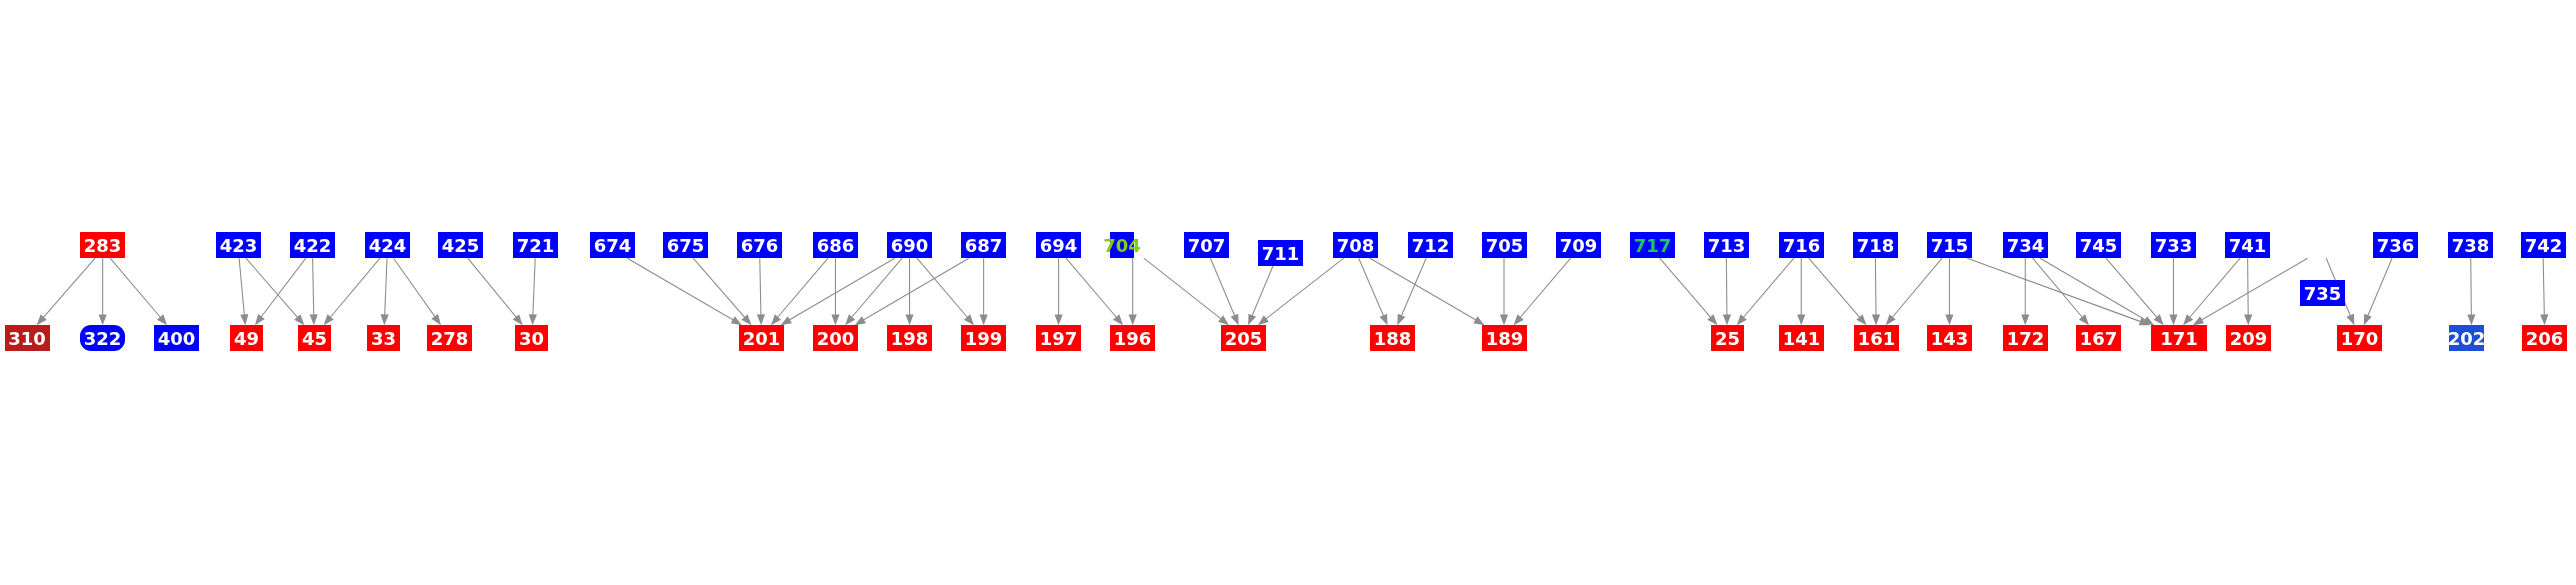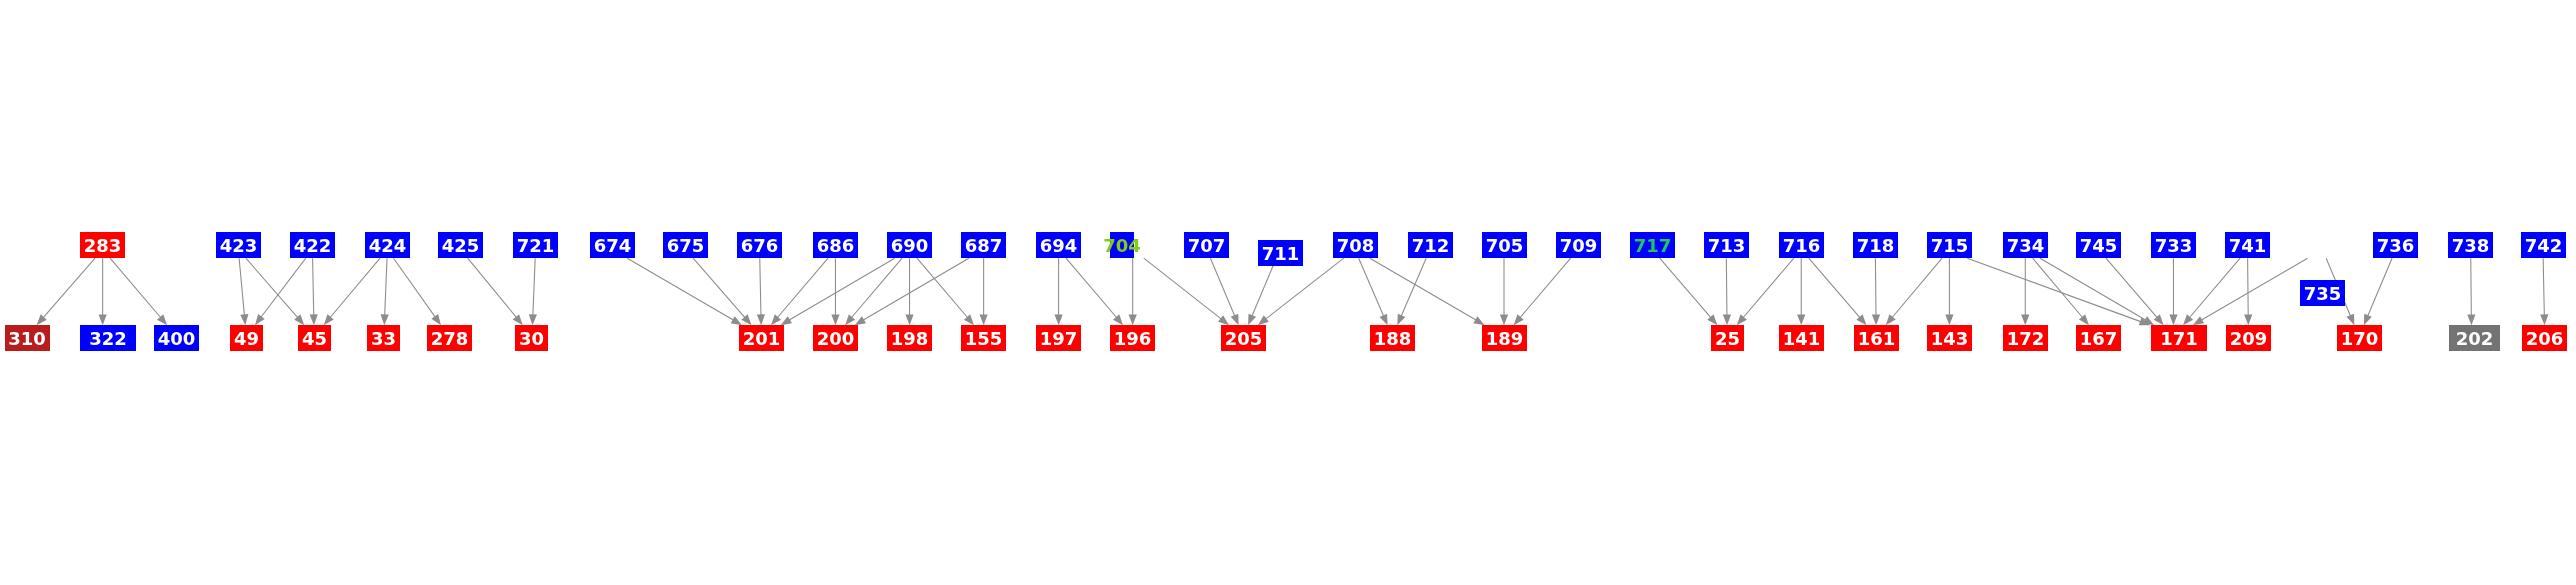--- a/index.html
+++ b/index.html
@@ -290,41 +290,41 @@
     <div class="node" style="left: 1927px; top: 232px; width: 45px; background: rgb(0, 0, 255); color: rgb(255, 255, 255);">715</div>
     <div class="node" style="left: 2003px; top: 232px; width: 45px; background: rgb(0, 0, 255); color: rgb(255, 255, 255);">734</div>
     <div class="node" style="left: 2076px; top: 232px; width: 45px; background: rgb(0, 0, 255); color: rgb(255, 255, 255);">745</div>
     <div class="node" style="left: 2151px; top: 232px; width: 45px; background: rgb(0, 0, 255); color: rgb(255, 255, 255);">733</div>
     <div class="node" style="left: 2225px; top: 232px; width: 45px; background: rgb(0, 0, 255); color: rgb(255, 255, 255);">741</div>
     <div class="node" style="left: 2300px; top: 232px; width: 45px; background: rgb(0, 0, 255); color: rgb(255, 255, 255); margin-top: 48px;">735</div>
     <div class="node" style="left: 2373px; top: 232px; width: 45px; background: rgb(0, 0, 255); color: rgb(255, 255, 255);">736</div>
     <div class="node" style="left: 2448px; top: 232px; width: 45px; background: rgb(0, 0, 255); color: rgb(255, 255, 255);">738</div>
     <div class="node" style="left: 2521px; top: 232px; width: 45px; background: rgb(0, 0, 255); color: rgb(255, 255, 255);">742</div>
     <div class="node" style="left: 4.5px; top: 325px; width: 45px; background: #b91c1c; color: rgb(255, 255, 255);">310</div>
-    <div class="node" style="left: 80px; top: 325px; width: 56px; background: rgb(0, 0, 255); color: rgb(255, 255, 255);">322</div>
+    <div class="node" style="left: 80px; top: 325px; width: 45px; background: rgb(0, 0, 255); color: rgb(255, 255, 255); border-radius: 11px;">322</div>
     <div class="node" style="left: 154px; top: 325px; width: 45px; background: rgb(0, 0, 255); color: rgb(255, 255, 255);">400</div>
     <div class="node" style="left: 230px; top: 325px; width: 33px; background: rgb(255, 0, 0); color: rgb(255, 255, 255);">49</div>
     <div class="node" style="left: 298px; top: 325px; width: 33px; background: rgb(255, 0, 0); color: rgb(255, 255, 255);">45</div>
     <div class="node" style="left: 367px; top: 325px; width: 33px; background: rgb(255, 0, 0); color: rgb(255, 255, 255);">33</div>
     <div class="node" style="left: 427px; top: 325px; width: 45px; background: rgb(255, 0, 0); color: rgb(255, 255, 255);">278</div>
     <div class="node" style="left: 515px; top: 325px; width: 33px; background: rgb(255, 0, 0); color: rgb(255, 255, 255);">30</div>
     <div class="node" style="left: 739px; top: 325px; width: 45px; background: rgb(255, 0, 0); color: rgb(255, 255, 255);">201</div>
     <div class="node" style="left: 813px; top: 325px; width: 45px; background: rgb(255, 0, 0); color: rgb(255, 255, 255);">200</div>
     <div class="node" style="left: 887px; top: 325px; width: 45px; background: rgb(255, 0, 0); color: rgb(255, 255, 255);">198</div>
-    <div class="node" style="left: 961px; top: 325px; width: 45px; background: rgb(255, 0, 0); color: rgb(255, 255, 255);">155</div>
+    <div class="node" style="left: 961px; top: 325px; width: 45px; background: rgb(255, 0, 0); color: rgb(255, 255, 255);">199</div>
     <div class="node" style="left: 1036px; top: 325px; width: 45px; background: rgb(255, 0, 0); color: rgb(255, 255, 255);">197</div>
     <div class="node" style="left: 1110px; top: 325px; width: 45px; background: rgb(255, 0, 0); color: rgb(255, 255, 255);">196</div>
     <div class="node" style="left: 1221px; top: 325px; width: 45px; background: rgb(255, 0, 0); color: rgb(255, 255, 255);">205</div>
     <div class="node" style="left: 1370px; top: 325px; width: 45px; background: rgb(255, 0, 0); color: rgb(255, 255, 255);">188</div>
     <div class="node" style="left: 1482px; top: 325px; width: 45px; background: rgb(255, 0, 0); color: rgb(255, 255, 255);">189</div>
     <div class="node" style="left: 1711px; top: 325px; width: 33px; background: rgb(255, 0, 0); color: rgb(255, 255, 255);">25</div>
     <div class="node" style="left: 1779px; top: 325px; width: 45px; background: rgb(255, 0, 0); color: rgb(255, 255, 255);">141</div>
     <div class="node" style="left: 1854px; top: 325px; width: 45px; background: rgb(255, 0, 0); color: rgb(255, 255, 255);">161</div>
     <div class="node" style="left: 1927px; top: 325px; width: 45px; background: rgb(255, 0, 0); color: rgb(255, 255, 255);">143</div>
     <div class="node" style="left: 2003px; top: 325px; width: 45px; background: rgb(255, 0, 0); color: rgb(255, 255, 255);">172</div>
     <div class="node" style="left: 2076px; top: 325px; width: 45px; background: rgb(255, 0, 0); color: rgb(255, 255, 255);">167</div>
     <div class="node" style="left: 2151px; top: 325px; width: 56px; background: rgb(255, 0, 0); color: rgb(255, 255, 255);">171</div>
     <div class="node" style="left: 2226px; top: 325px; width: 45px; background: rgb(255, 0, 0); color: rgb(255, 255, 255);">209</div>
     <div class="node" style="left: 2337px; top: 325px; width: 45px; background: rgb(255, 0, 0); color: rgb(255, 255, 255);">170</div>
-    <div class="node" style="left: 2449px; top: 325px; width: 51px; background: #737373; color: rgb(255, 255, 255);">202</div>
+    <div class="node" style="left: 2449px; top: 325px; width: 35px; background: #1d4ed8; color: rgb(255, 255, 255);">202</div>
     <div class="node" style="left: 2522px; top: 325px; width: 45px; background: rgb(255, 0, 0); color: rgb(255, 255, 255);">206</div>
   </div>
 
 
 </body></html>

